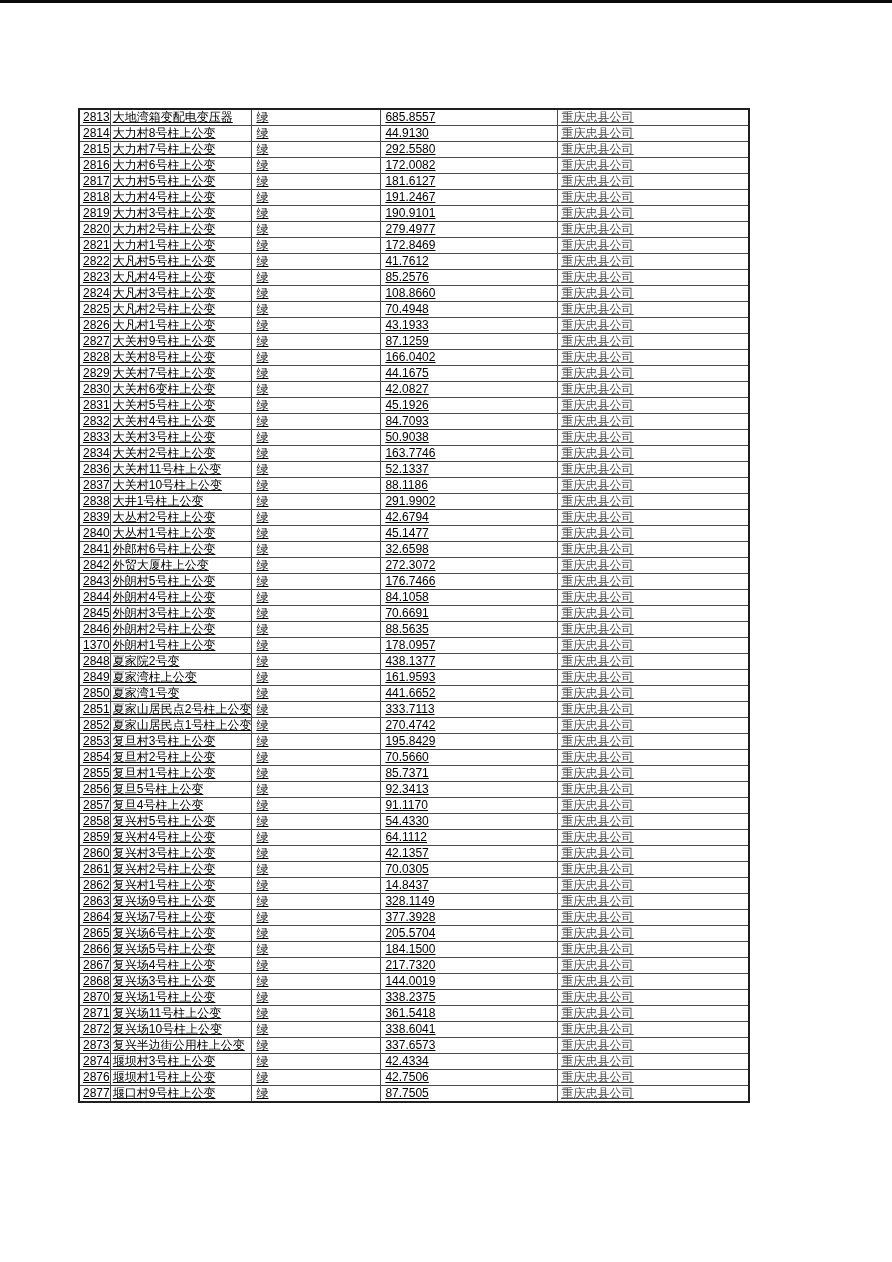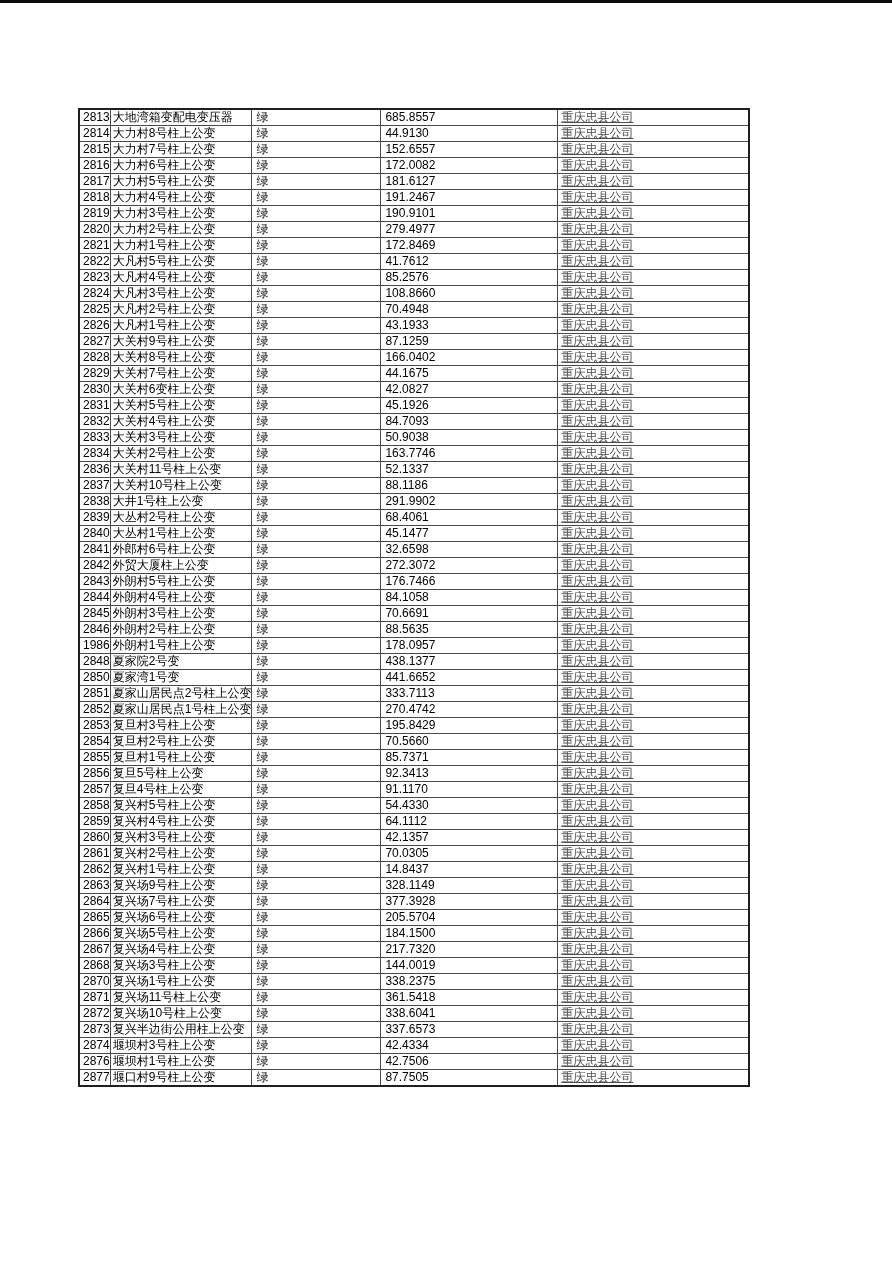--- a/index.html
+++ b/index.html
@@ -14,20 +14,21 @@
     position:absolute;left:0;top:0;
     width:892px;height:3px;
     background:#0a0a0a;
   }
   .data-table{
     position:absolute;
     left:78px;top:108px;
     border-collapse:collapse;
     table-layout:fixed;
     border:2px solid #1f1f1f;
+    text-decoration:underline;
   }
   .data-table td{
     border:1px solid #4a4a4a;
     height:15px;
     line-height:15px;
     font-size:12px;
     color:#000000;
     padding:0;
     white-space:nowrap;
     overflow:hidden;
@@ -75,21 +76,21 @@
     <td class="cell-id">2814</td>
     <td class="cell-name">大力村8号柱上公变</td>
     <td class="cell-status">绿</td>
     <td class="cell-value">44.9130</td>
     <td class="cell-company"><span class="company-link">重庆忠县公司</span></td>
   </tr>
       <tr>
     <td class="cell-id">2815</td>
     <td class="cell-name">大力村7号柱上公变</td>
     <td class="cell-status">绿</td>
-    <td class="cell-value">152.6557</td>
+    <td class="cell-value">292.5580</td>
     <td class="cell-company"><span class="company-link">重庆忠县公司</span></td>
   </tr>
       <tr>
     <td class="cell-id">2816</td>
     <td class="cell-name">大力村6号柱上公变</td>
     <td class="cell-status">绿</td>
     <td class="cell-value">172.0082</td>
     <td class="cell-company"><span class="company-link">重庆忠县公司</span></td>
   </tr>
       <tr>
@@ -236,21 +237,21 @@
     <td class="cell-id">2838</td>
     <td class="cell-name">大井1号柱上公变</td>
     <td class="cell-status">绿</td>
     <td class="cell-value">291.9902</td>
     <td class="cell-company"><span class="company-link">重庆忠县公司</span></td>
   </tr>
       <tr>
     <td class="cell-id">2839</td>
     <td class="cell-name">大丛村2号柱上公变</td>
     <td class="cell-status">绿</td>
-    <td class="cell-value">68.4061</td>
+    <td class="cell-value">42.6794</td>
     <td class="cell-company"><span class="company-link">重庆忠县公司</span></td>
   </tr>
       <tr>
     <td class="cell-id">2840</td>
     <td class="cell-name">大丛村1号柱上公变</td>
     <td class="cell-status">绿</td>
     <td class="cell-value">45.1477</td>
     <td class="cell-company"><span class="company-link">重庆忠县公司</span></td>
   </tr>
       <tr>
@@ -289,31 +290,38 @@
     <td class="cell-company"><span class="company-link">重庆忠县公司</span></td>
   </tr>
       <tr>
     <td class="cell-id">2846</td>
     <td class="cell-name">外朗村2号柱上公变</td>
     <td class="cell-status">绿</td>
     <td class="cell-value">88.5635</td>
     <td class="cell-company"><span class="company-link">重庆忠县公司</span></td>
   </tr>
       <tr>
-    <td class="cell-id">1986</td>
+    <td class="cell-id">1370</td>
     <td class="cell-name">外朗村1号柱上公变</td>
     <td class="cell-status">绿</td>
     <td class="cell-value">178.0957</td>
     <td class="cell-company"><span class="company-link">重庆忠县公司</span></td>
   </tr>
       <tr>
     <td class="cell-id">2848</td>
     <td class="cell-name">夏家院2号变</td>
     <td class="cell-status">绿</td>
     <td class="cell-value">438.1377</td>
+    <td class="cell-company"><span class="company-link">重庆忠县公司</span></td>
+  </tr>
+      <tr>
+    <td class="cell-id">2849</td>
+    <td class="cell-name">夏家湾柱上公变</td>
+    <td class="cell-status">绿</td>
+    <td class="cell-value">161.9593</td>
     <td class="cell-company"><span class="company-link">重庆忠县公司</span></td>
   </tr>
       <tr>
     <td class="cell-id">2850</td>
     <td class="cell-name">夏家湾1号变</td>
     <td class="cell-status">绿</td>
     <td class="cell-value">441.6652</td>
     <td class="cell-company"><span class="company-link">重庆忠县公司</span></td>
   </tr>
       <tr>

